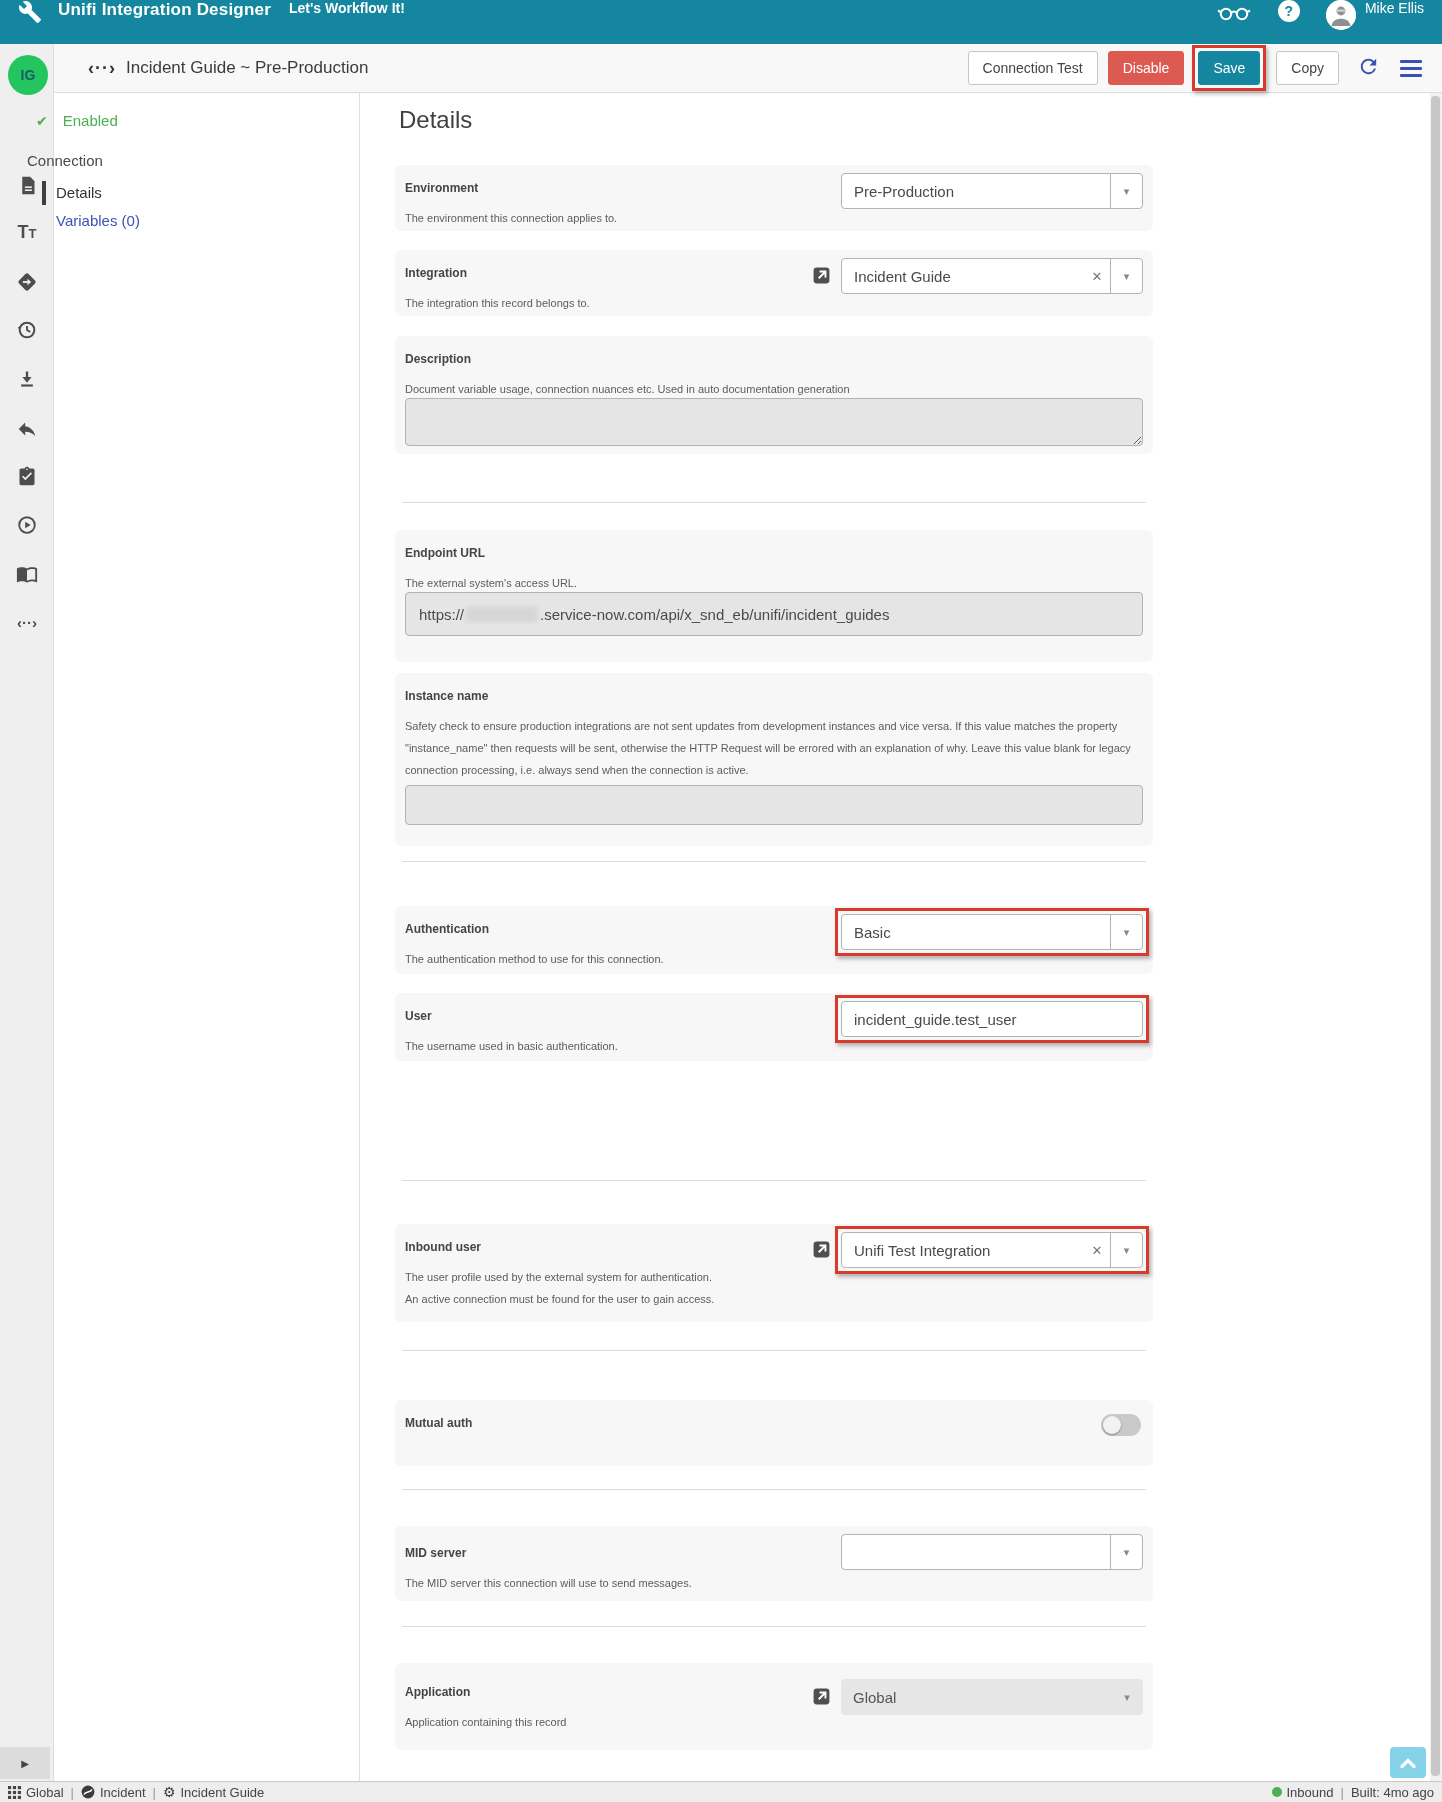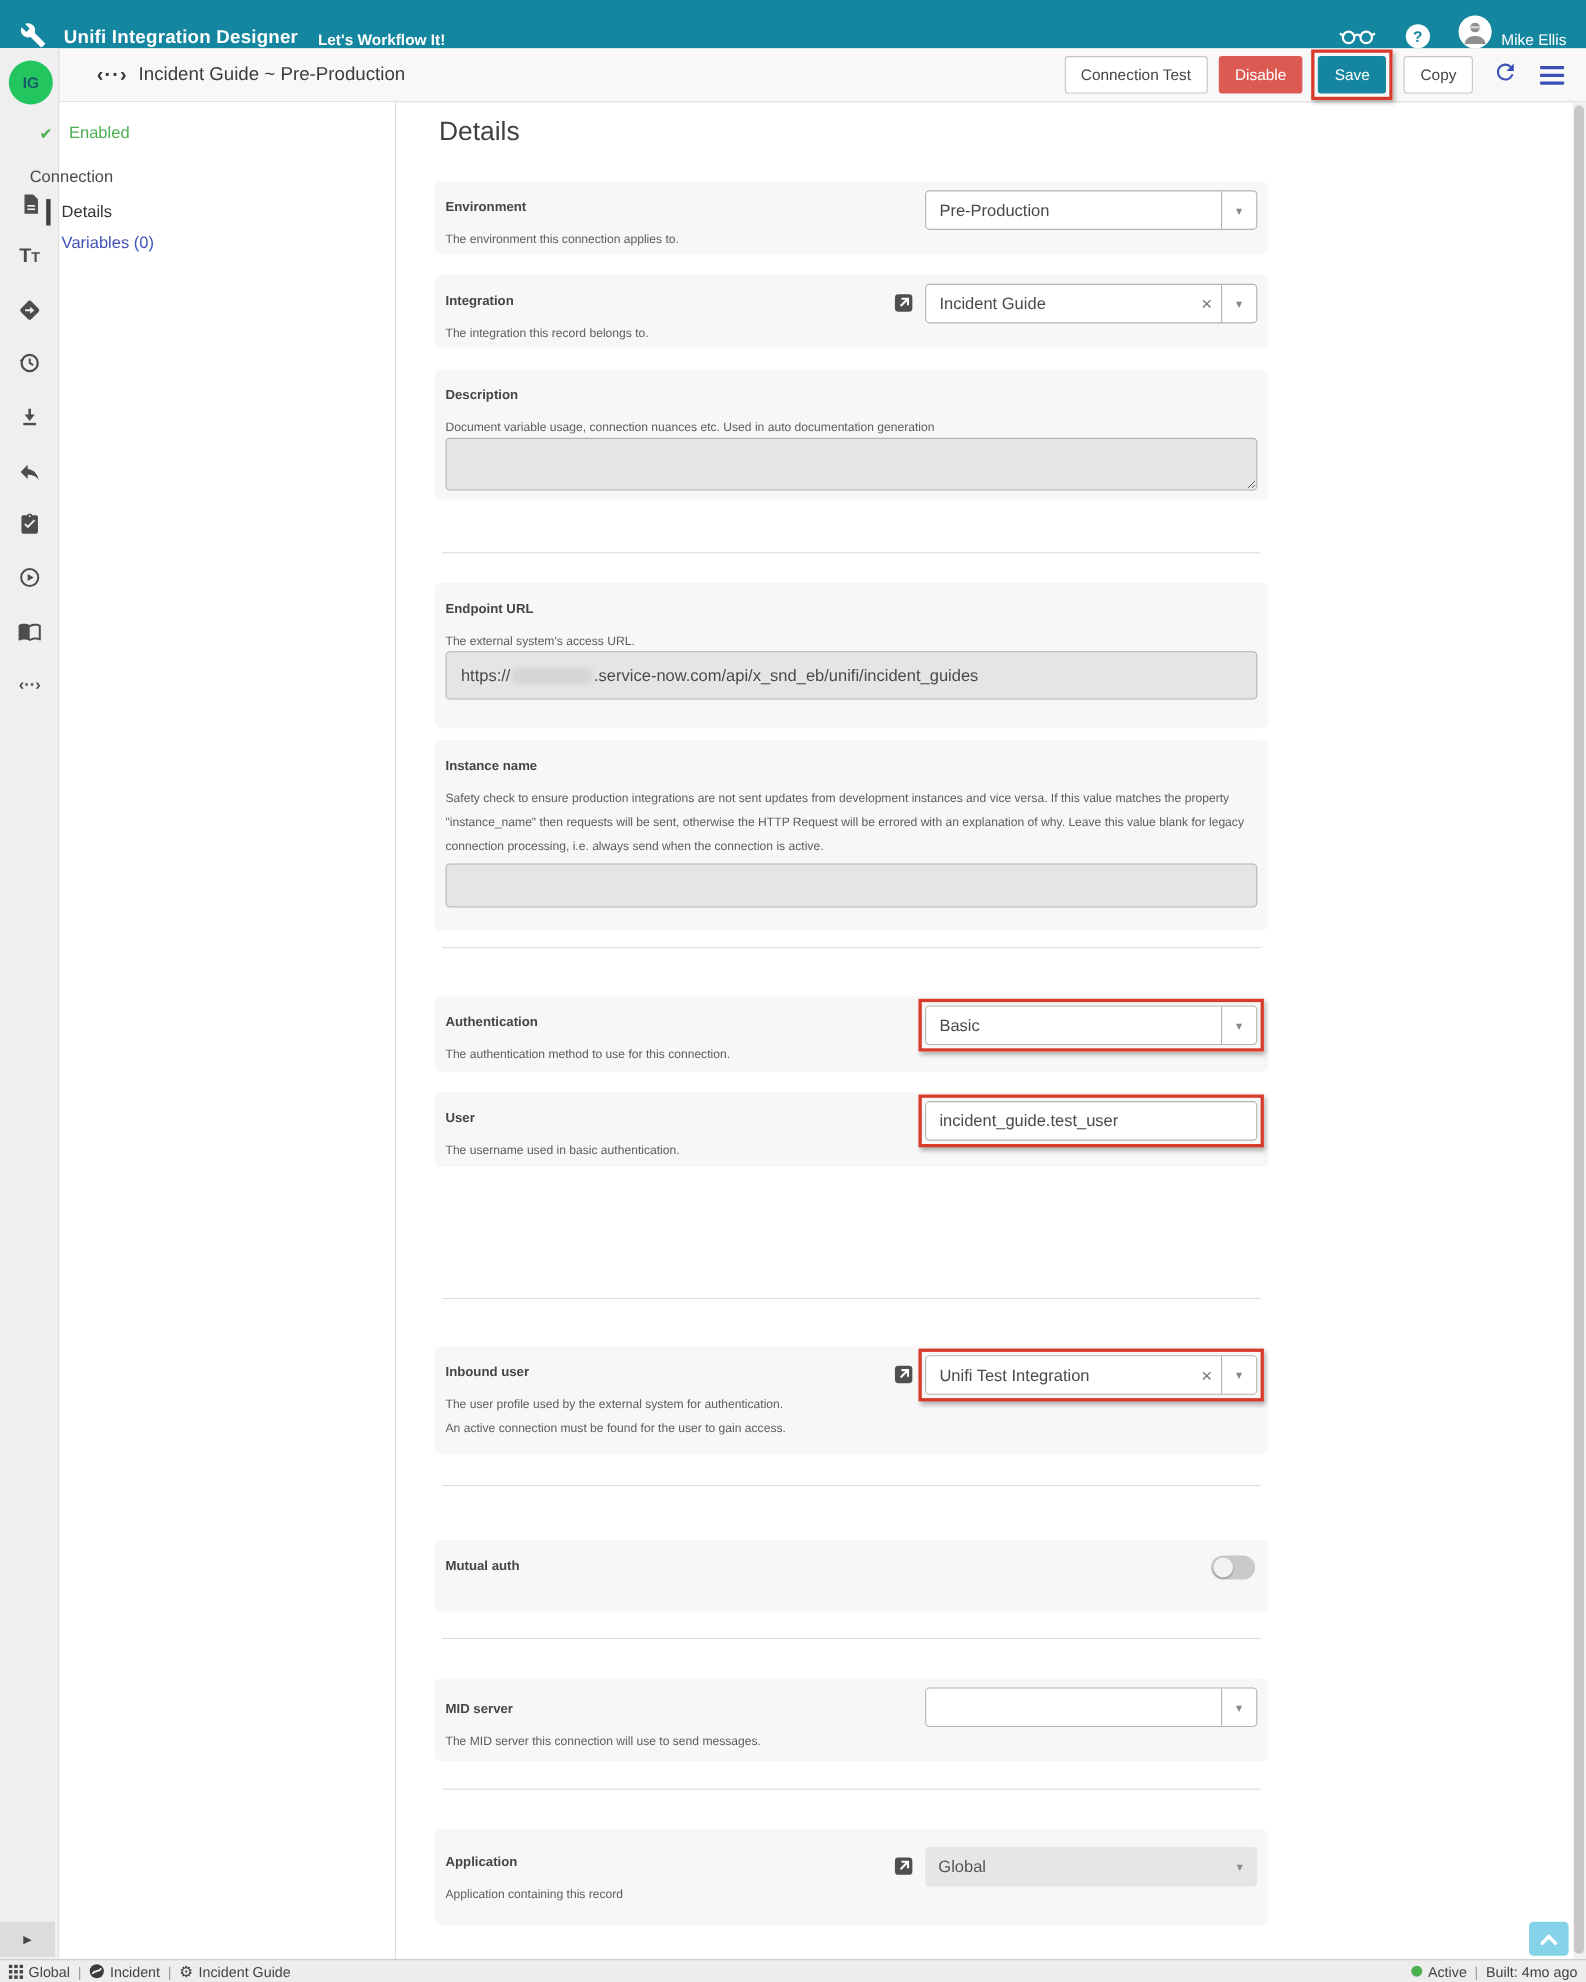--- a/index.html
+++ b/index.html
@@ -1,21 +1,21 @@
 <!DOCTYPE html>
 <html><head>
 <meta charset="utf-8">
 <style>
   * { margin:0; padding:0; box-sizing:border-box; }
   html,body { width:1442px; height:1802px; font-family:"Liberation Sans", sans-serif; background:#ffffff; overflow:hidden; }
   .abs { position:absolute; }
   #stage { position:relative; width:1442px; height:1802px; background:#fff; }
 
   
-  #app-header { left:0; top:0; width:1442px; height:44px; background:#15869F; display:flex; align-items:flex-end; padding:0 18px; color:#fff; }
+  #app-header { left:0; top:0; width:1442px; height:44px; background:#15869F; display:flex; align-items:flex-start; padding:0 18px; color:#fff; }
   #app-header .app-title { font-size:17px; font-weight:bold; margin-left:16px; letter-spacing:.2px; }
   #app-header .tagline { font-size:14px; margin-left:18px; font-weight:bold; }
   #app-header .spacer { flex:1; }
   .hdr-ico { display:flex; align-items:center; justify-content:center; }
   #help-bubble { width:22px; height:22px; border-radius:50%; background:#fff; color:#15869F; font-weight:bold; font-size:14px; display:flex; align-items:center; justify-content:center; margin-left:26px; }
   #avatar { width:30px; height:30px; border-radius:50%; background:#fff; margin-left:26px; overflow:hidden; }
   #user-name { font-size:14px; margin-left:9px; }
 
   
   #toolbar { left:0; top:44px; width:1442px; height:49px; background:#f8f8f8; border-bottom:1px solid #ddd; display:flex; align-items:center; }
@@ -379,18 +379,18 @@
           <circle cx="7" cy="7" r="6.4" fill="#3b3b3b"></circle>
           <path d="M3 9.5 C5 5.5 9 8.5 11 4.5" stroke="#fff" stroke-width="1.6" fill="none"></path>
         </svg>
     </span>
     <span>Incident</span>
     <span class="sep">|</span>
     <span class="s-ico" style="font-size:14px;color:#3b3b3b">⚙</span>
     <span>Incident Guide</span>
     <span class="spacer"></span>
     <span id="active-dot"></span>
-    <span>Active</span>
+    <span>Inbound</span>
     <span class="sep">|</span>
     <span>Built: 4mo ago</span>
   </div>
 
 </div>
 
 </body></html>

